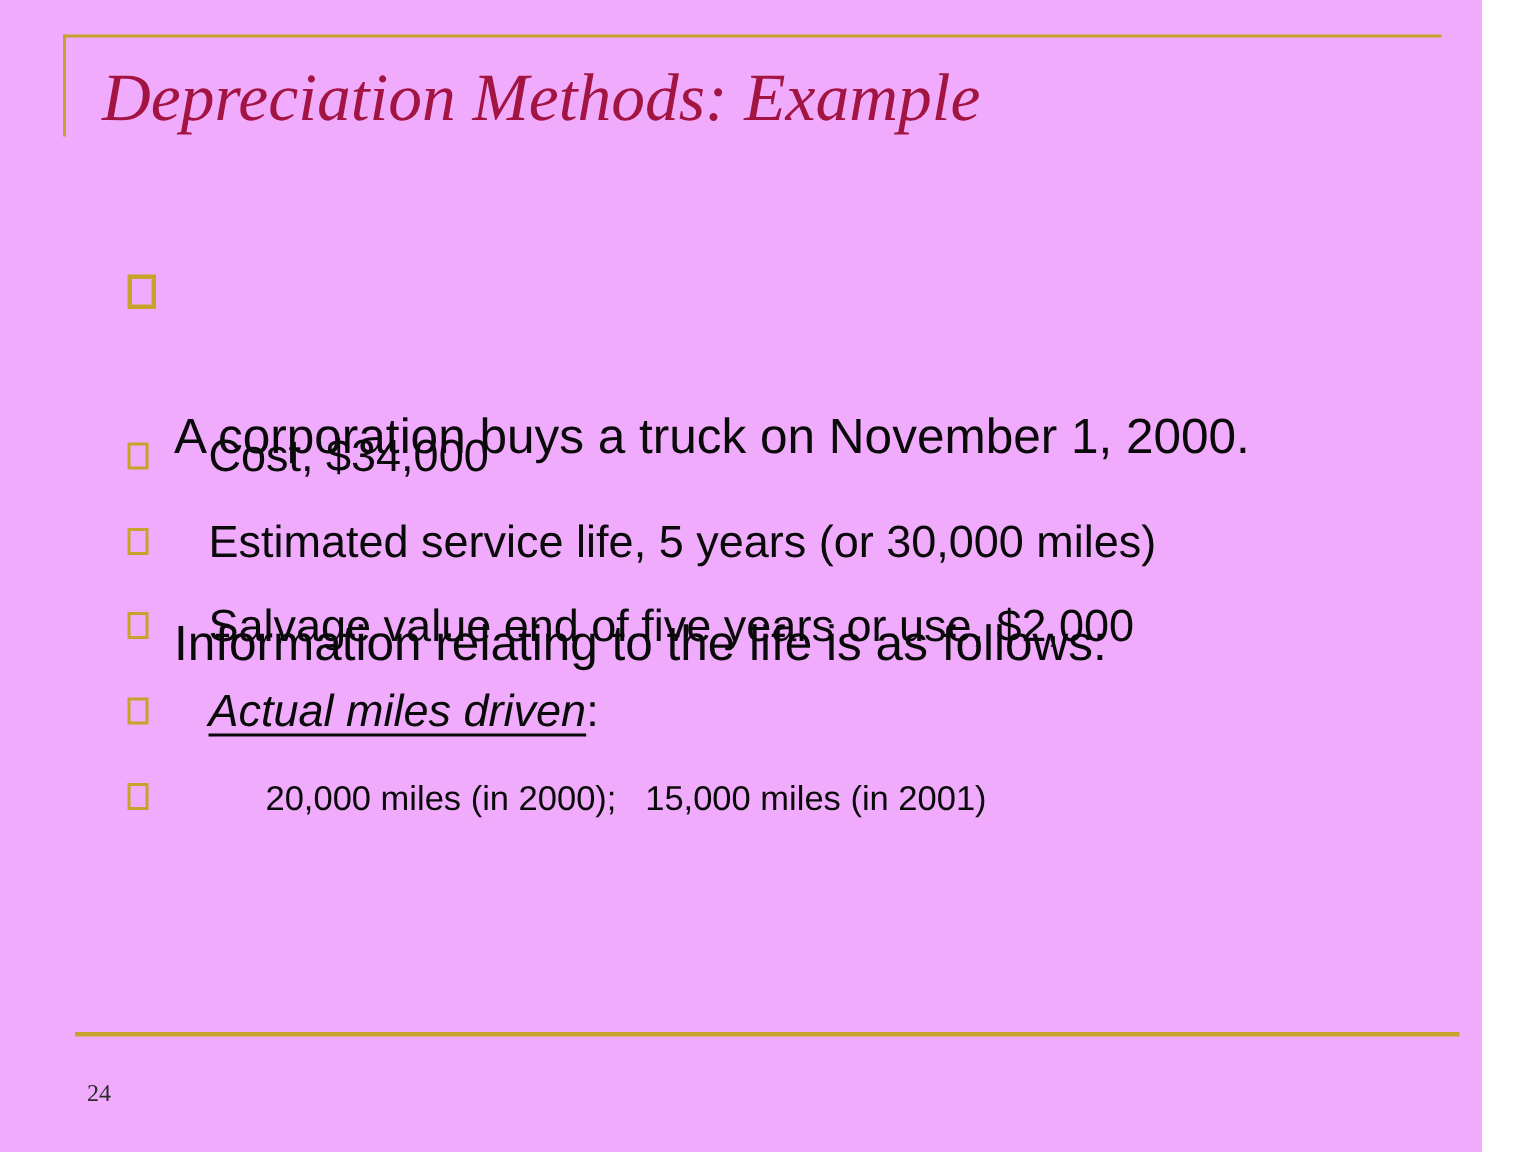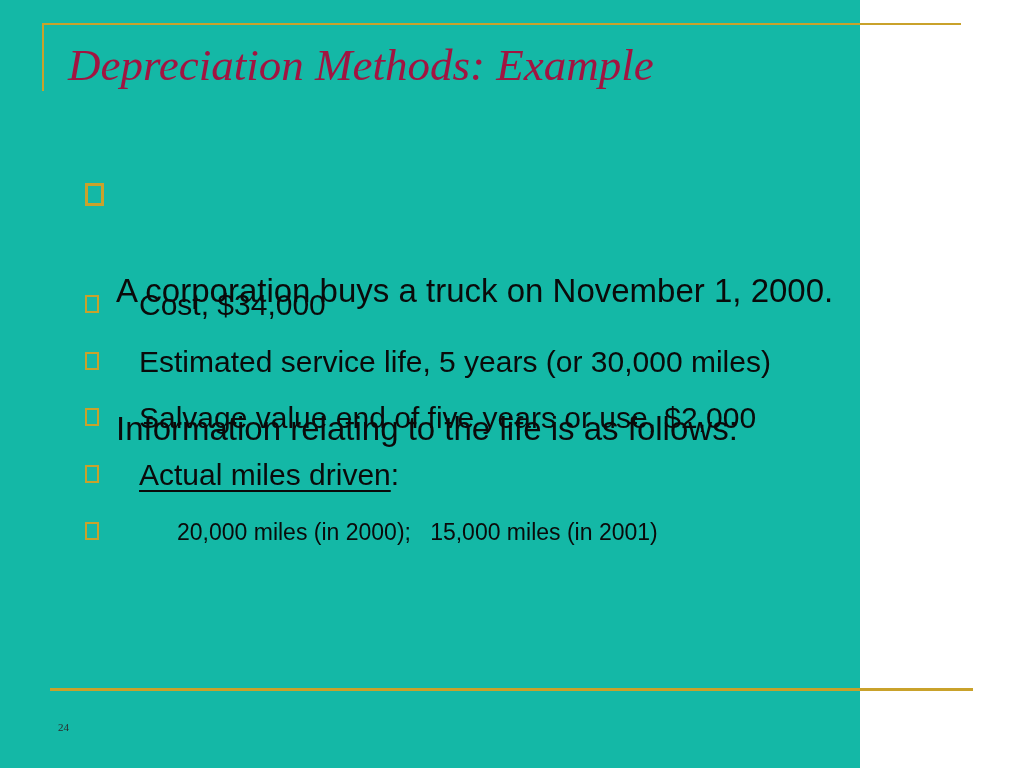--- a/index.html
+++ b/index.html
@@ -6,23 +6,23 @@
     margin: 0;
     padding: 0;
     width: 1024px;
     height: 768px;
     background: #ffffff;
     overflow: hidden;
     font-family: "Liberation Sans", sans-serif;
   }
   .slide {
     position: relative;
-    width: 860px;
+    width: 988px;
     height: 768px;
-    background: #14b8a6;
+    background: #f0abfc;
   }
   
   .top-rule {
     position: absolute;
     left: 42px;
     top: 23px;
     width: 919px;
     height: 2px;
     background: #C9A22B;
   }
@@ -97,27 +97,28 @@
   .txt-l3 {
     margin-left: 78px;
     font-size: 23px;
     line-height: 36px;
     white-space: pre;
   }
   .underlined {
     text-decoration: underline;
     text-decoration-thickness: 2px;
     text-underline-offset: 5px;
+    font-style: italic;
   }
   .page-number {
     position: absolute;
     left: 58px;
     top: 721px;
     font-family: "Liberation Serif", serif;
-    font-size: 11px;
+    font-size: 16px;
     color: #2b2b2b;
   }
 </style>
 </head>
 <body>
 
 <div class="slide">
 
   <div class="top-rule"></div>
   <div class="left-rule"></div>

